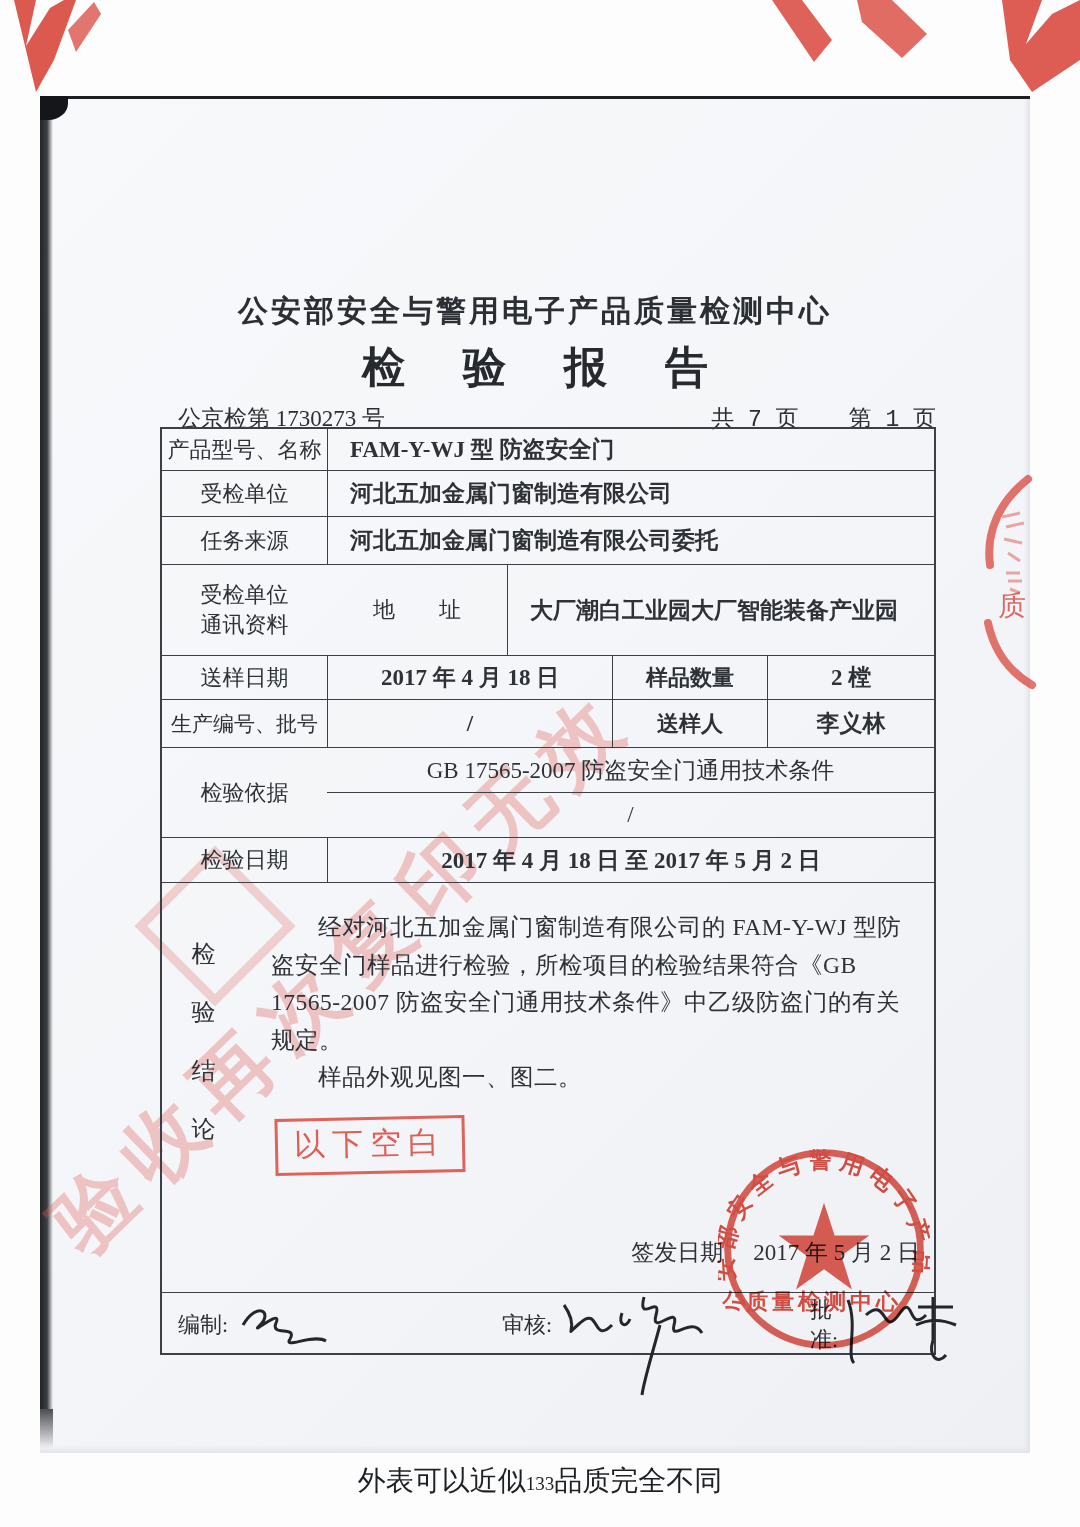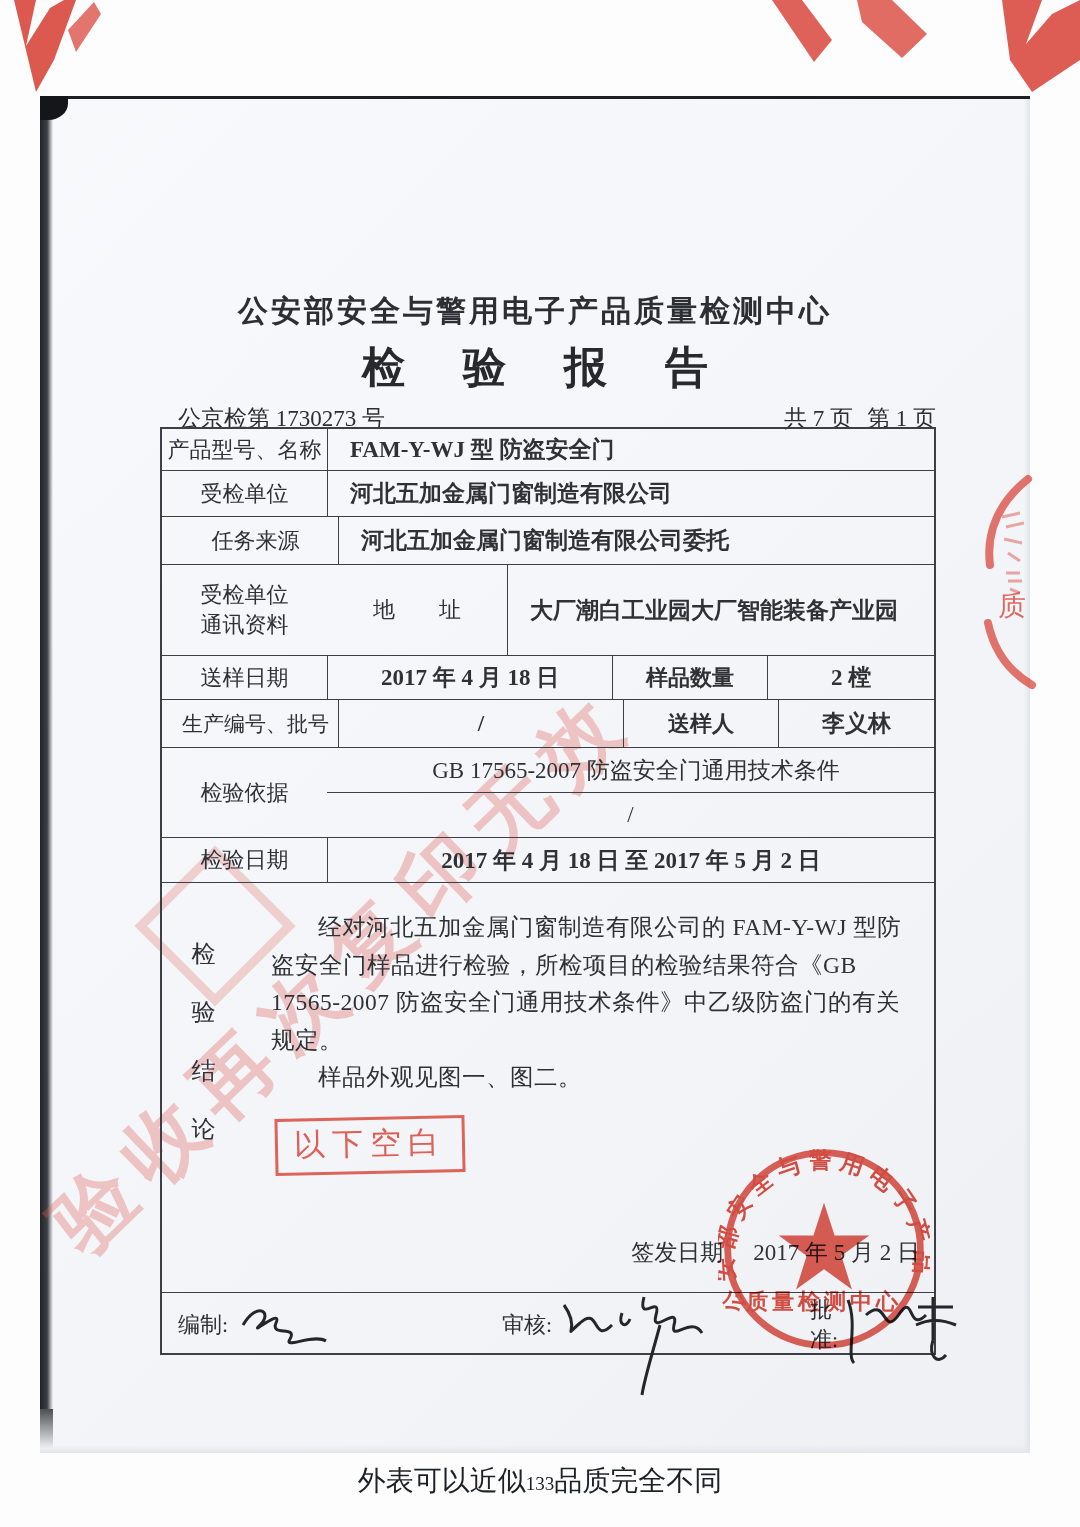--- a/index.html
+++ b/index.html
@@ -18,34 +18,34 @@
   .corner-blob{position:absolute;left:0;top:-3px;width:28px;height:24px;background:#14161a;border-radius:0 0 70% 0;}
   .edge-right{position:absolute;right:0;top:0;width:6px;height:100%;background:linear-gradient(to left,#dfe2e7,rgba(223,226,231,0));}
   .edge-bottom{position:absolute;left:0;bottom:0;width:100%;height:8px;background:linear-gradient(to top,#e3e5ea,rgba(227,229,234,0));}
   
   .org{position:absolute;left:0;top:192px;width:100%;text-align:center;
        font-size:30px;font-weight:600;letter-spacing:3px;color:#2b2f34;}
   .doc-title{position:absolute;left:0;top:240px;width:100%;text-align:center;
        font-size:43px;font-weight:600;letter-spacing:58px;text-indent:58px;color:#26292e;}
   .meta{position:absolute;left:138px;top:304px;width:758px;display:flex;justify-content:space-between;
        font-size:23px;color:#2b2f34;}
-  .meta .pages{display:flex;gap:14px;}
+  .meta .pages{display:flex;gap:50px;font-family:Liberation Mono, monospace;}
 
   
   .tbl{position:absolute;left:120px;top:328px;width:776px;height:928px;
        border:2px solid #3c4046;box-sizing:border-box;font-size:23px;color:#2e3237;}
   .row{display:flex;border-bottom:1.6px solid #3c4046;box-sizing:border-box;}
   .row:last-child{border-bottom:none;}
   .cell{display:flex;align-items:center;justify-content:center;box-sizing:border-box;}
   .cell + .cell{border-left:1.6px solid #3c4046;font-weight:bold;}
   .lbl{width:165px;flex:0 0 165px;text-align:center;font-size:22px;}
   .val-left{flex:1;justify-content:flex-start;padding-left:22px;}
   .val-center{flex:1;}
   .sub{width:180px;flex:0 0 180px;font-size:22px;}
-  .h42{height:42px;} .h46{height:46px;} .h48{height:48px;padding-left:11px;} .h44{height:44px;}
+  .h42{height:42px;} .h46{height:46px;} .h48{height:48px;} .h44{height:44px;}
   .h47{height:47px;} .h45{height:45px;}
   .group-col{flex:1;display:flex;flex-direction:column;}
   .group-col .subrow{display:flex;flex:1;box-sizing:border-box;}
   .group-col .subrow + .subrow{border-top:1.6px solid #3c4046;}
   .lbl2{width:155px;flex:0 0 155px;}
   .val2{width:165px;flex:0 0 165px;}
   .two-line{flex-direction:column;line-height:1.35;}
 
   
   .concl{height:410px;}

